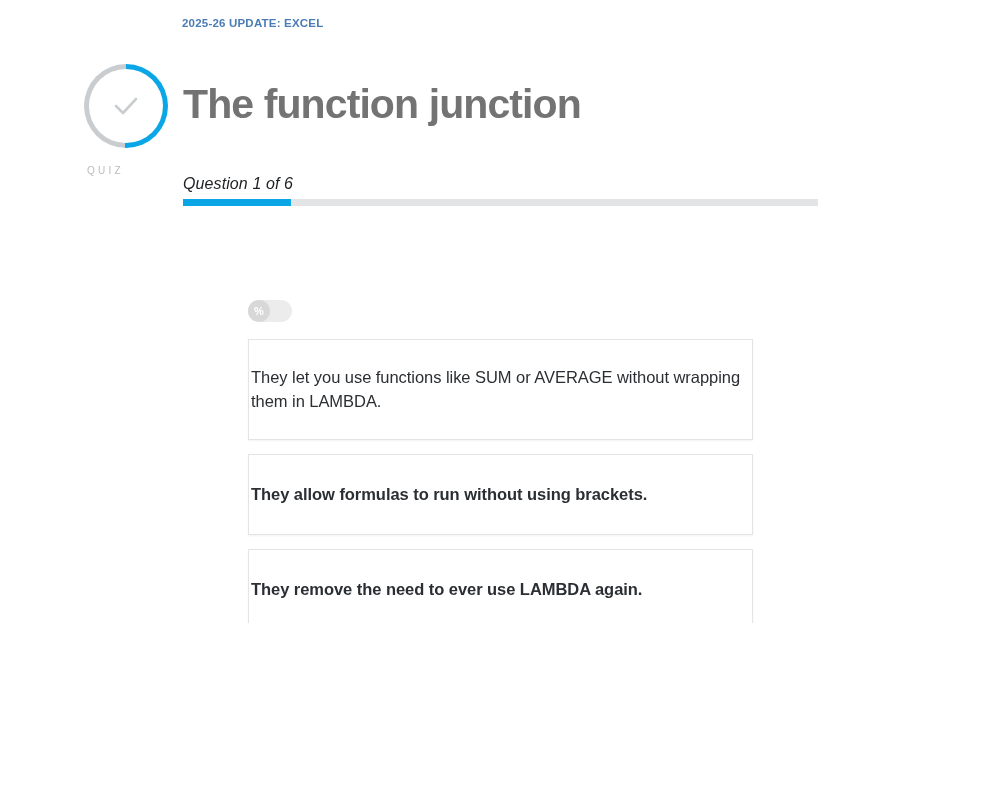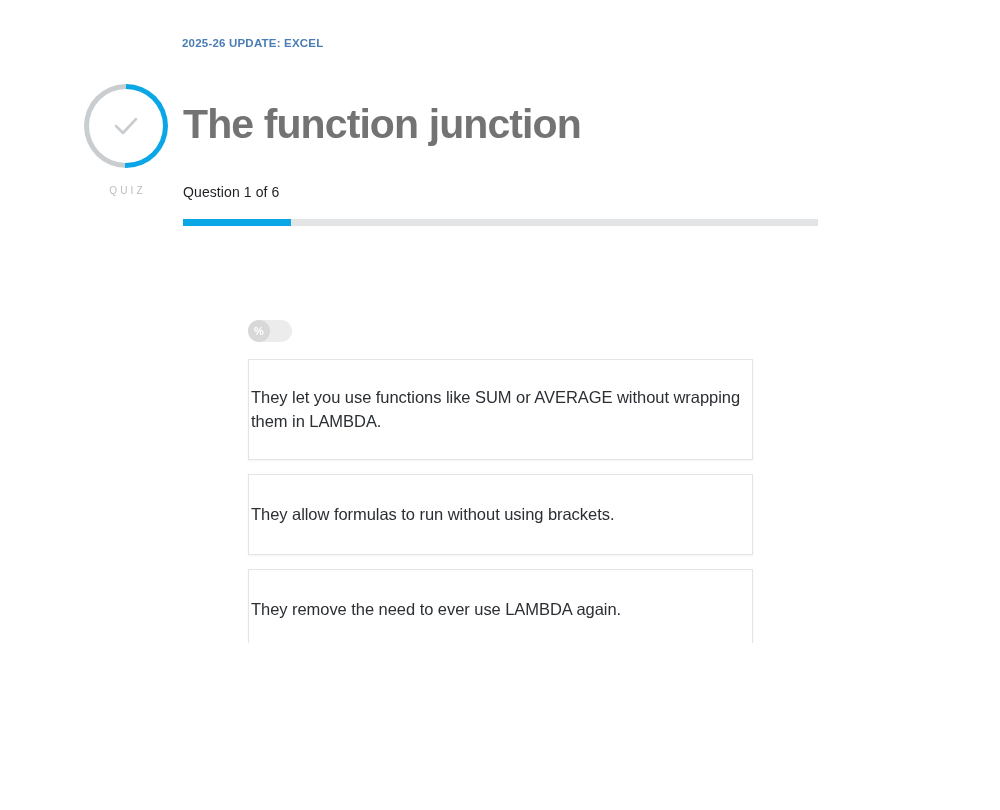--- a/index.html
+++ b/index.html
@@ -12,21 +12,20 @@
     font-family: "Liberation Sans", sans-serif;
     -webkit-font-smoothing: antialiased;
   }
 
   .page {
     position: relative;
     width: 1000px;
     height: 623px;
     background: #ffffff;
     overflow: hidden;
-    margin-top: 20px;
   }
 
   
   .kicker {
     position: absolute;
     left: 182px;
     top: 17px;
     font-size: 11.5px;
     font-weight: bold;
     letter-spacing: 0.2px;
@@ -69,45 +68,46 @@
     z-index: 2;
     display: flex;
     align-items: center;
     justify-content: center;
   }
   .badge-label {
     margin-top: 17px;
     font-size: 10px;
     letter-spacing: 3.2px;
     color: #b9bcbe;
-    text-align: center;
+    text-align: left;
     padding-left: 3px;
   }
 
   
   .title {
     position: absolute;
     left: 183px;
     top: 82px;
     font-size: 41px;
     font-weight: bold;
     letter-spacing: -0.9px;
     color: #737373;
     line-height: 1.1;
     white-space: nowrap;
   }
 
   
   .counter {
     position: absolute;
     left: 183px;
-    top: 164px;
-    font-size: 14px;
+    top: 175px;
+    font-size: 16px;
     color: #1d2024;
     letter-spacing: 0.1px;
+    font-style: italic;
   }
   .progress-track {
     position: absolute;
     left: 183px;
     top: 199px;
     width: 635px;
     height: 7px;
     background: #e3e4e5;
     border-radius: 0;
   }
@@ -166,21 +166,21 @@
     border: 1px solid #e4e4e4;
     background: #ffffff;
     box-shadow: 0 1px 2px rgba(0,0,0,0.05);
     display: flex;
     align-items: center;
     padding: 0 2px;
     margin-bottom: 14px;
     cursor: pointer;
   }
   .option.h-tall { min-height: 101px; }
-  .option.h-short { min-height: 81px; }
+  .option.h-short { min-height: 81px; font-weight: bold; }
   .option-text {
     font-size: 16.5px;
     line-height: 1.42;
     color: #2b2f33;
     letter-spacing: -0.05px;
   }
 </style>
 </head>
 <body>
 

